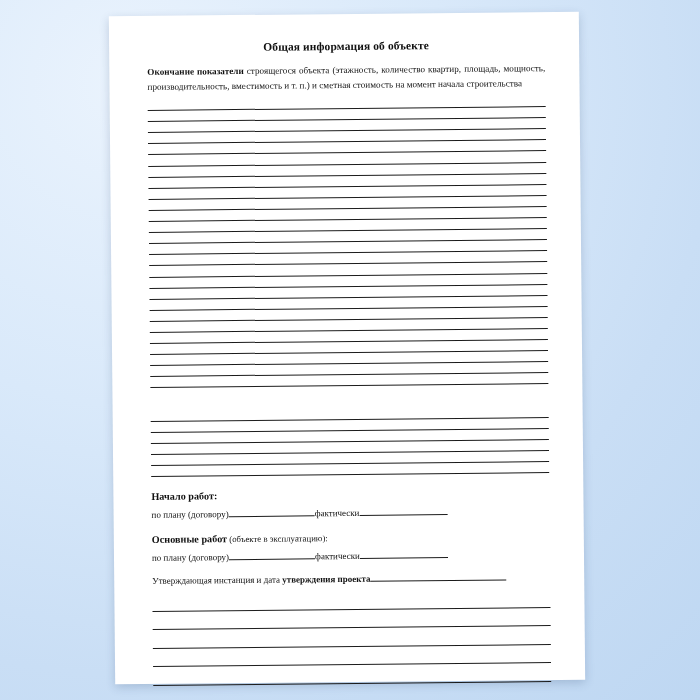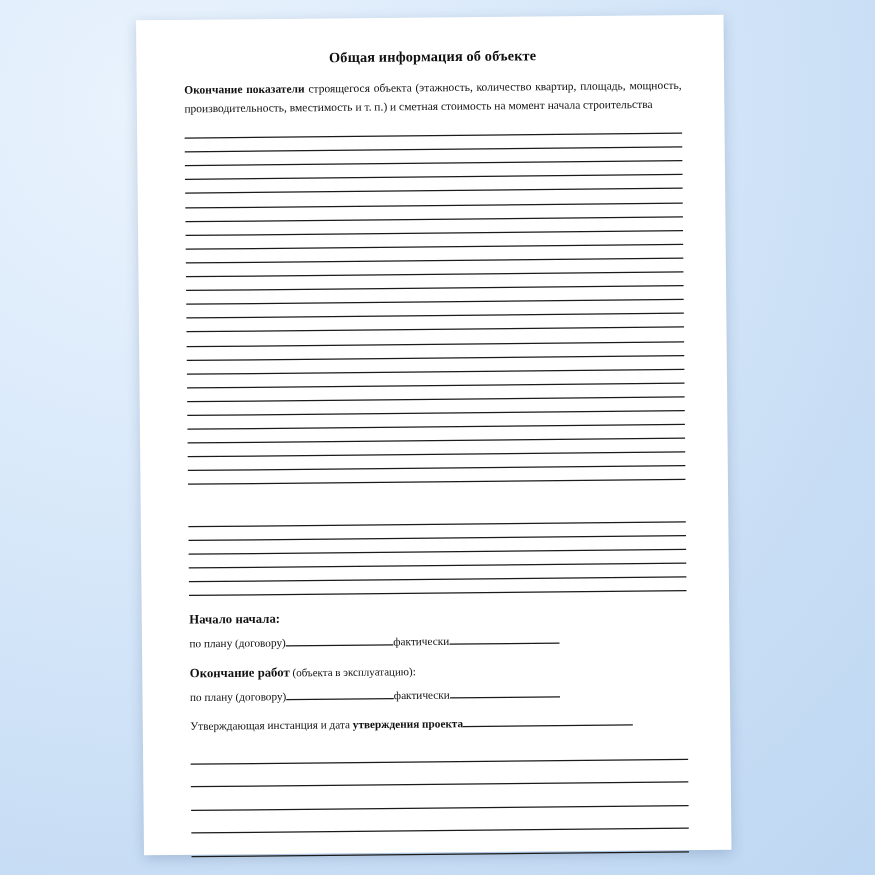--- a/index.html
+++ b/index.html
@@ -158,30 +158,30 @@
         <div class="rule"></div>
         <div class="rule"></div>
         <div class="rule"></div>
         <div class="rule"></div>
         <div class="rule"></div>
         <div class="rule"></div>
       </div>
 
     <div class="section">
       <div class="sec-head">
-        <span>Начало начала:</span><span class="light"></span>
+        <span>Начало работ:</span><span class="light"></span>
       </div>
       <div class="field-line">
         <span>по плану (договору)</span><span class="dots d1"></span><span>фактически</span><span class="dots d2"></span>
       </div>
     </div>
 
     <div class="section">
       <div class="sec-head">
-        <span>Окончание работ</span><span class="light"> (объекта в эксплуатацию):</span>
+        <span>Основные работ</span><span class="light"> (объекте в эксплуатацию):</span>
       </div>
       <div class="field-line">
         <span>по плану (договору)</span><span class="dots d1"></span><span>фактически</span><span class="dots d2"></span>
       </div>
     </div>
 
     <div class="approve">
       <span>Утверждающая инстанция и дата </span><b>утверждения проекта</b><span class="dots"></span>
     </div>
 

